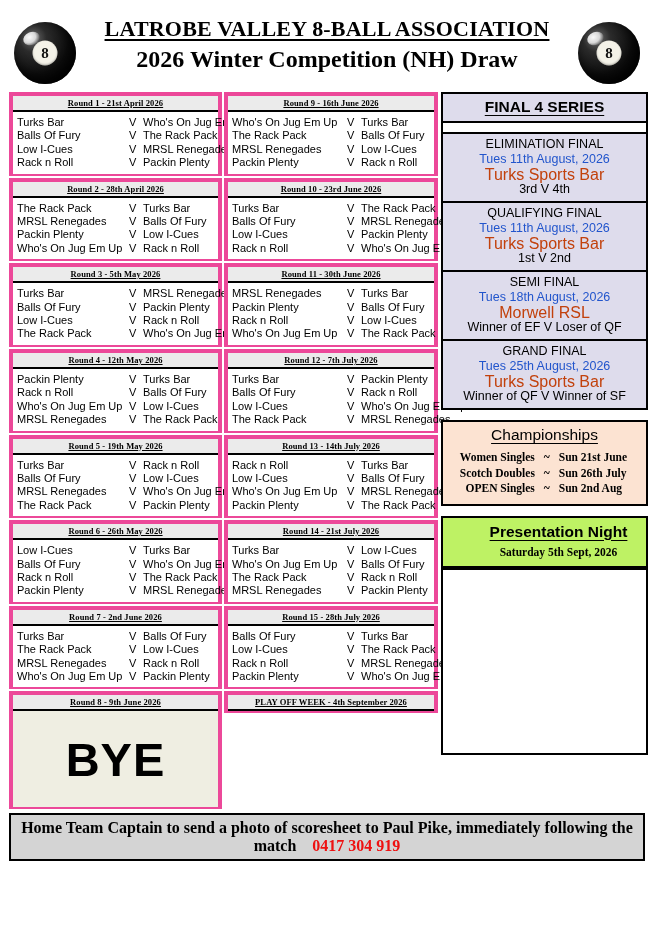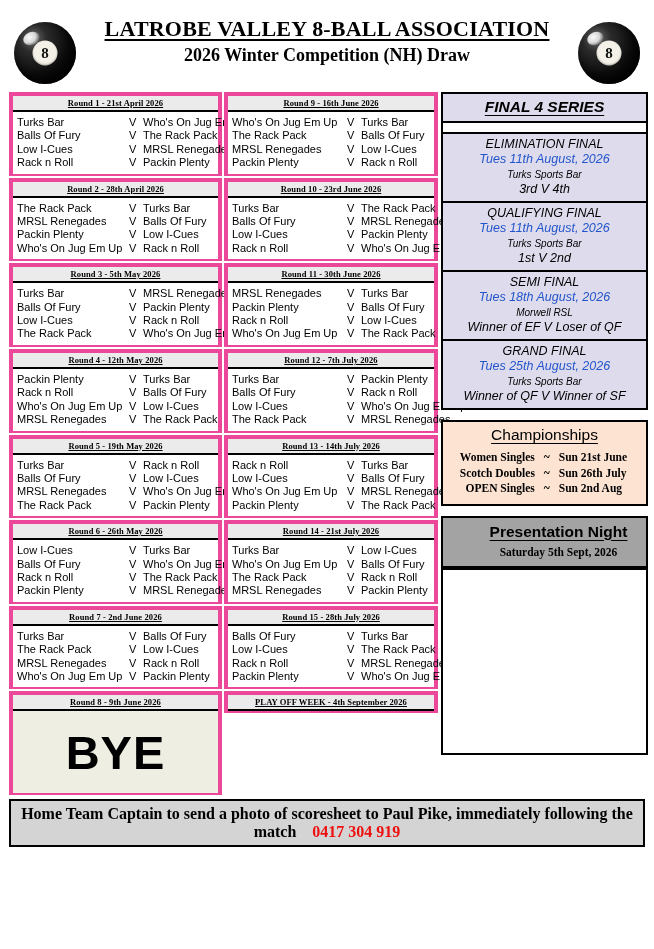--- a/index.html
+++ b/index.html
@@ -35,21 +35,21 @@
   }
   .titles{text-align:center;padding-top:4px;}
   .title-main{
     font-family:"Liberation Serif", serif;
     font-weight:bold;font-size:22px;letter-spacing:.2px;
     text-decoration:underline;text-underline-offset:3px;
     line-height:1.15;
   }
   .title-sub{
     font-family:"Liberation Serif", serif;
-    font-weight:bold;font-size:18px;line-height:1.25;margin-top:3px;
+    font-weight:bold;font-size:24px;line-height:1.25;margin-top:3px;
   }
 
   
   .grid{
     position:relative;margin:2px 9px 0 9px;
     display:flex;gap:0;align-items:flex-start;
   }
   .col{display:flex;flex-direction:column;}
   .col-a{width:213px;}
   .col-b{width:214px;margin-left:2px;}
@@ -68,65 +68,65 @@
     display:flex;align-items:baseline;
     font-size:11px;line-height:13.4px;padding:0 2px 0 4px;white-space:nowrap;
   }
   .fx .home{flex:0 0 auto;width:112px;overflow:hidden;}
   .fx .v{flex:0 0 auto;width:14px;text-align:left;}
   .fx .away{flex:1 1 auto;}
   .col-b .fx .home{width:115px;}
 
   
   .bye-body{
-    background:#efeee2;height:82px;display:flex;align-items:center;justify-content:center;
+    background:#efeee2;height:96px;display:flex;align-items:center;justify-content:center;
   }
   .bye-text{font-family:"Liberation Sans", sans-serif;font-weight:bold;font-size:47px;letter-spacing:1px;}
 
   
   .playoff-body{
     background:#fff;height:78px;display:flex;align-items:center;justify-content:center;
     padding:2px 6px;box-sizing:border-box;
   }
   .playoff-text{
     font-family:"Liberation Serif", serif;font-size:11.2px;line-height:13.6px;text-align:center;
   }
 
   
   .panel{border:2px solid #000;margin-bottom:0;background:#fff;}
   .spacer{height:10px;}
-  .p-final{background:#dedcec;font-style:italic;}
+  .p-final{background:#dedcec;}
   .final-title{
     background:#dedcec;border-bottom:2px solid #000;text-align:center;
     font-weight:bold;font-size:15.5px;padding:4px 0 5px 0;
     text-decoration:underline;text-underline-offset:3px;
   }
   .final-gap{background:#fff;height:9px;border-bottom:2px solid #000;}
   .fblock{background:#dedcec;border-bottom:2px solid #000;text-align:center;padding:3px 0 4px 0;}
   .fblock:last-child{border-bottom:none;}
   .fb-name{font-size:12.5px;line-height:15px;}
   .fb-date{font-size:12.5px;line-height:15px;color:#2255cc;}
-  .fb-venue{font-size:10px;line-height:15px;color:#000000;}
+  .fb-venue{font-size:16px;line-height:15px;color:#c2410c;}
   .fb-match{font-size:12.5px;line-height:15px;}
 
   .p-champ{background:#fce3d2;}
   .champ-title{
     text-align:center;font-weight:normal;font-size:15.5px;padding:4px 0 4px 0;
     text-decoration:underline;text-underline-offset:3px;
   }
   .champ-rows{padding:2px 0 7px 0;}
   .crow{
     display:flex;justify-content:center;align-items:baseline;
     font-family:"Liberation Serif", serif;font-weight:bold;font-size:11.5px;line-height:15.5px;
   }
   .crow .c-ev{width:100px;text-align:right;}
   .crow .c-ti{width:26px;text-align:center;}
   .crow .c-dt{width:95px;text-align:left;}
 
-  .p-pres{background:#a3a3a3;padding-left:28px;}
+  .p-pres{background:#bef264;padding-left:28px;}
   .pres-title{
     text-align:center;font-weight:bold;font-size:15.5px;padding:5px 0 3px 0;
     text-decoration:underline;text-underline-offset:3px;
   }
   .pres-date{
     text-align:center;font-family:"Liberation Serif", serif;font-weight:bold;
     font-size:11.5px;padding:2px 0 8px 0;
   }
   .p-blank{background:#fff;height:183px;}
 

